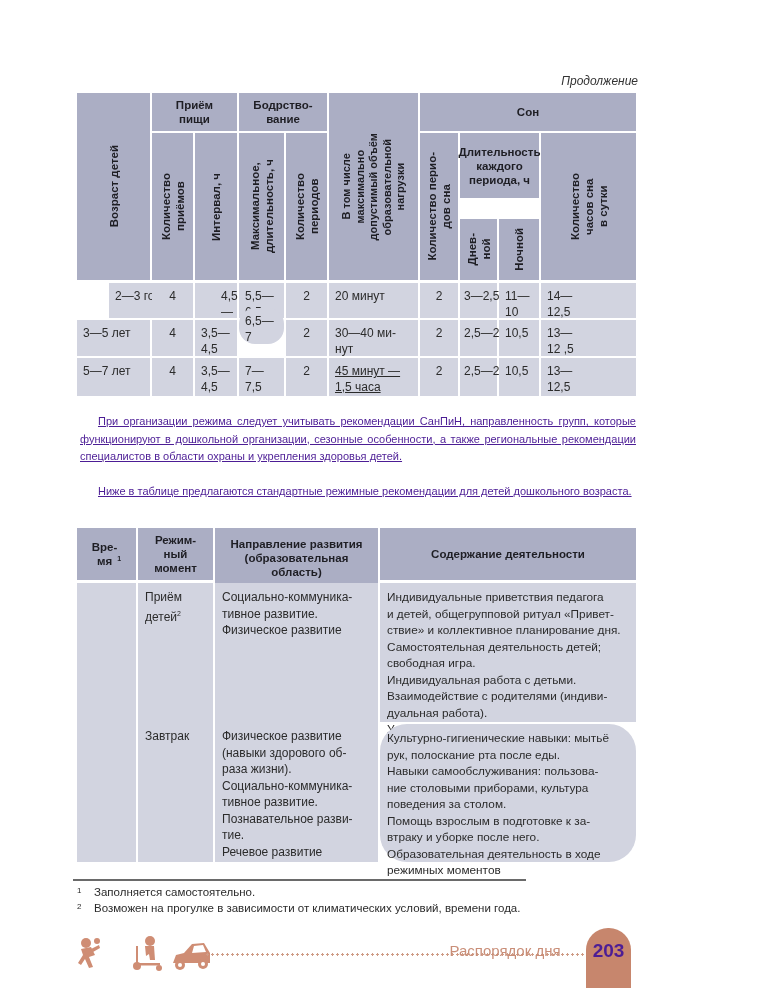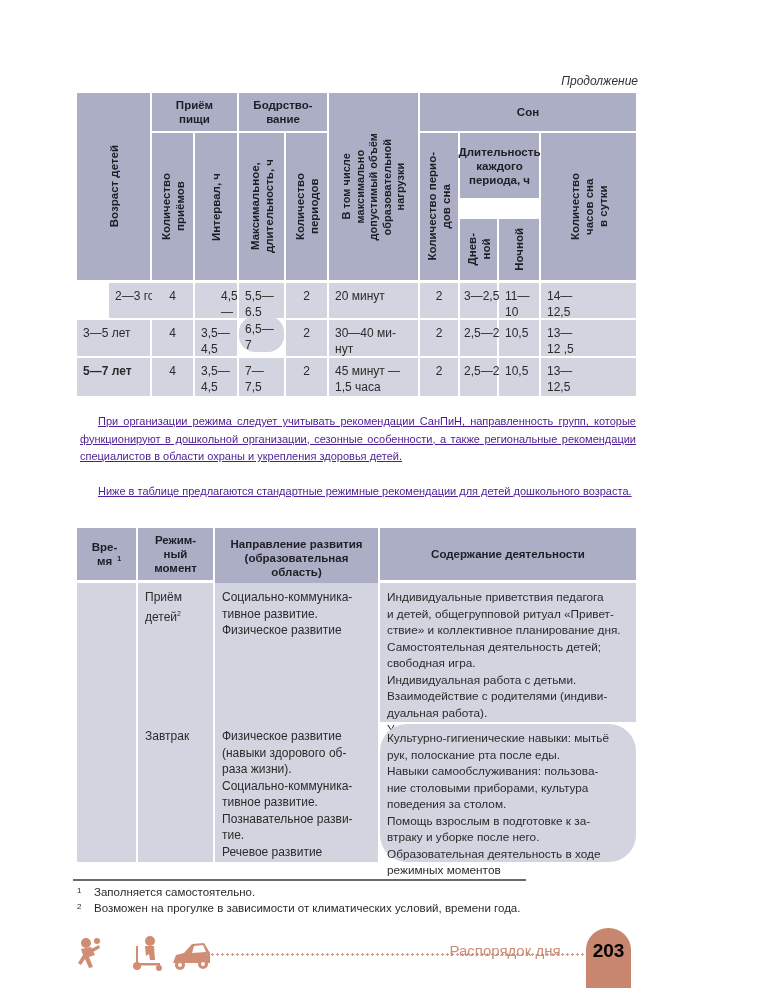--- a/index.html
+++ b/index.html
@@ -21,21 +21,21 @@
   .t2cell { font-size: 12px; line-height: 16.5px; padding: 6px 7px; color: #2b2b2b; white-space: pre-line; }
   .fn { left: 77px; font-size: 11.5px; color: #2b2b2b; }
   .fn sup { font-size: 8px; position: absolute; left: 0; top: 0; }
   .fn span.t { margin-left: 17px; }
   .footer-line { left: 73px; top: 879px; width: 453px; height: 1.5px; background: #6a6a6a; }
   .dots { left: 205px; top: 953px; width: 380px; height: 3px;
           background-image: radial-gradient(circle, #cf9c86 1px, transparent 1.3px);
           background-size: 5px 3px; background-repeat: repeat-x; }
   .runhead { left: 440px; top: 942px; width: 130px; text-align: center; font-size: 15px; color: #c98e78; }
   .pagebox { left: 586px; top: 928px; width: 45px; height: 60px; background: #c7866d; border-radius: 22px 22px 0 0;
-             color: #000000; font-weight: bold; font-size: 19px; text-align: center; padding-top: 12px; }
+             color: #4c1d95; font-weight: bold; font-size: 19px; text-align: center; padding-top: 12px; }
 </style>
 </head>
 <body>
 
 <div class="abs cont">Продолжение</div>
 
 <div>
 
   <div class="abs hd hcell" style="left:77px;top:93px;width:73px;height:187px;">
     <div class="vtext">Возраст детей</div>
@@ -106,40 +106,40 @@
         <div class="abs bd dcell" style="left: 499px; top: 283px; width: 40px; height: 35px;">11—
 10</div>
         <div class="abs bd dcell" style="left: 541px; top: 283px; width: 95px; height: 35px;">14—
 12,5</div>
       </div>
       <div>
         <div class="abs bd dcell" style="left: 77px; top: 320px; width: 73px; height: 36px;">3—5 лет</div>
         <div class="abs bd dcell c" style="left: 152px; top: 320px; width: 41px; height: 36px;">4</div>
         <div class="abs bd dcell" style="left: 195px; top: 320px; width: 42px; height: 36px;">3,5—
 4,5</div>
-        <div class="abs bd dcell" style="left: 239px; top: 316px; width: 45px; height: 36px; border-radius: 16px;">6,5—
+        <div class="abs bd dcell" style="left: 239px; top: 308px; width: 45px; height: 36px; border-radius: 16px;">6,5—
 7</div>
         <div class="abs bd dcell c" style="left: 286px; top: 320px; width: 41px; height: 36px;">2</div>
         <div class="abs bd dcell" style="left: 329px; top: 320px; width: 89px; height: 36px;">30—40 ми-
 нут</div>
         <div class="abs bd dcell c" style="left: 420px; top: 320px; width: 38px; height: 36px;">2</div>
         <div class="abs bd dcell c" style="left: 460px; top: 320px; width: 37px; height: 36px; text-align: left; padding-left: 4px; overflow: visible; white-space: nowrap;">2,5—2</div>
         <div class="abs bd dcell" style="left: 499px; top: 320px; width: 40px; height: 36px;">10,5</div>
         <div class="abs bd dcell" style="left: 541px; top: 320px; width: 95px; height: 36px;">13—
 12 ,5</div>
       </div>
       <div>
-        <div class="abs bd dcell" style="left: 77px; top: 358px; width: 73px; height: 38px; font-weight: bold;">5—7 лет</div>
+        <div class="abs bd dcell" style="left: 77px; top: 358px; width: 73px; height: 38px;">5—7 лет</div>
         <div class="abs bd dcell c" style="left: 152px; top: 358px; width: 41px; height: 38px;">4</div>
         <div class="abs bd dcell" style="left: 195px; top: 358px; width: 42px; height: 38px;">3,5—
 4,5</div>
         <div class="abs bd dcell" style="left: 239px; top: 358px; width: 45px; height: 38px;">7—
 7,5</div>
         <div class="abs bd dcell c" style="left: 286px; top: 358px; width: 41px; height: 38px;">2</div>
-        <div class="abs bd dcell" style="left: 329px; top: 358px; width: 89px; height: 38px;">45 минут —
+        <div class="abs bd dcell" style="left: 329px; top: 358px; width: 89px; height: 38px; text-decoration: underline;">45 минут —
 1,5 часа</div>
         <div class="abs bd dcell c" style="left: 420px; top: 358px; width: 38px; height: 38px;">2</div>
         <div class="abs bd dcell c" style="left: 460px; top: 358px; width: 37px; height: 38px; text-align: left; padding-left: 4px; overflow: visible; white-space: nowrap;">2,5—2</div>
         <div class="abs bd dcell" style="left: 499px; top: 358px; width: 40px; height: 38px;">10,5</div>
         <div class="abs bd dcell" style="left: 541px; top: 358px; width: 95px; height: 38px;">13—
 12,5</div>
       </div>
     </div>
 </div>
 

